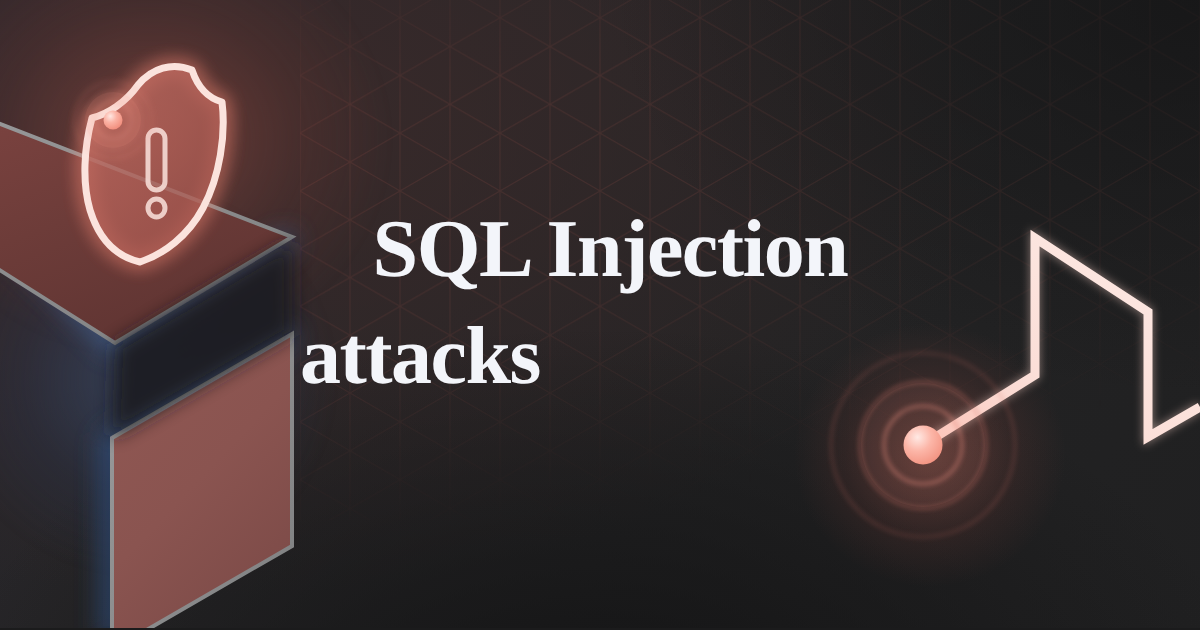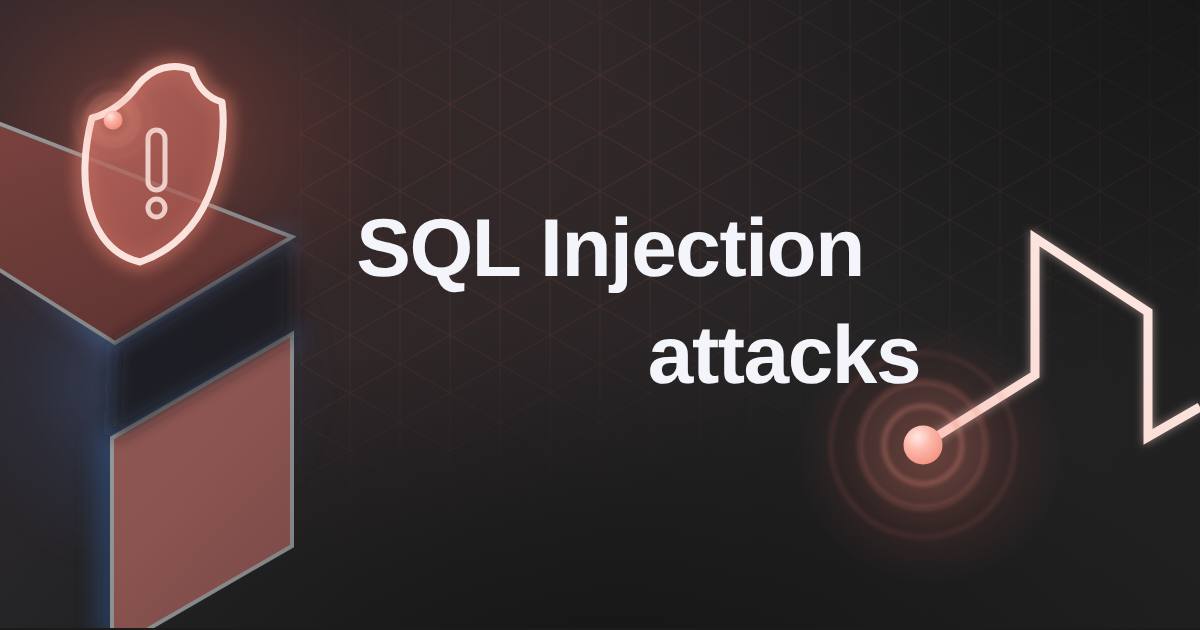--- a/index.html
+++ b/index.html
@@ -3,21 +3,21 @@
 <meta charset="utf-8">
 <title>SQL Injection attacks</title>
 <style>
   * { margin:0; padding:0; box-sizing:border-box; }
   html,body{ background:#1b1b1c; }
   .stage{
     position:relative;
     width:1200px; height:628px;
     overflow:hidden;
     background:#4d7c0f;
-    font-family:Liberation Sans, sans-serif;
+    font-family:Liberation Serif, serif;
   }
   
   .bg-base{
     position:absolute; inset:0;
     background:
       radial-gradient(120% 140% at 18% 18%, #3a2a2a 0%, rgba(58,42,42,0) 55%),
       linear-gradient(125deg,#2a2730 0%,#262527 30%,#232324 60%,#202021 100%);
   }
   .bg-grid{
     position:absolute;
@@ -60,21 +60,21 @@
     left:300px; top:196px; width:620px;
     color:#f3f5fa;
     font-size:82px;
     font-weight:bold;
     line-height:1.30;
     letter-spacing:-1.5px;
     text-align:center;
     text-rendering:geometricPrecision;
   }
   .headline .l1{ display:block; text-align:center; }
-  .headline .l2{ display:block; text-align:right; }
+  .headline .l2{ display:block; text-align:left; }
 </style>
 </head>
 <body>
 
 <div class="stage">
 
   <div class="bg-base"></div>
 
   <svg class="bg-grid" viewBox="0 0 920 560" preserveAspectRatio="none" aria-hidden="true">
     <defs>

